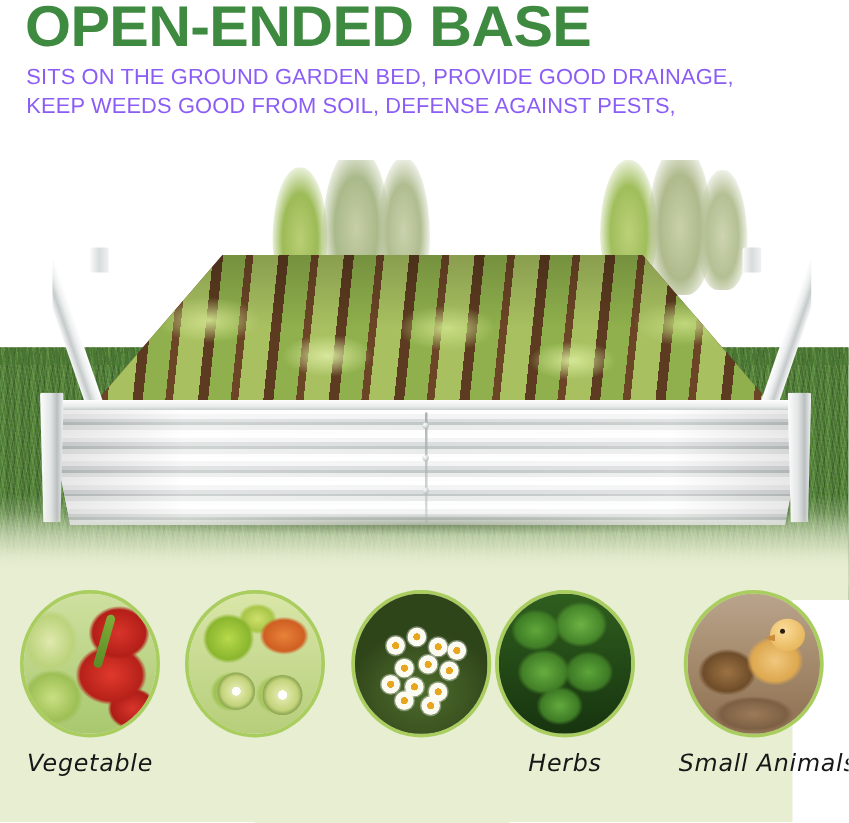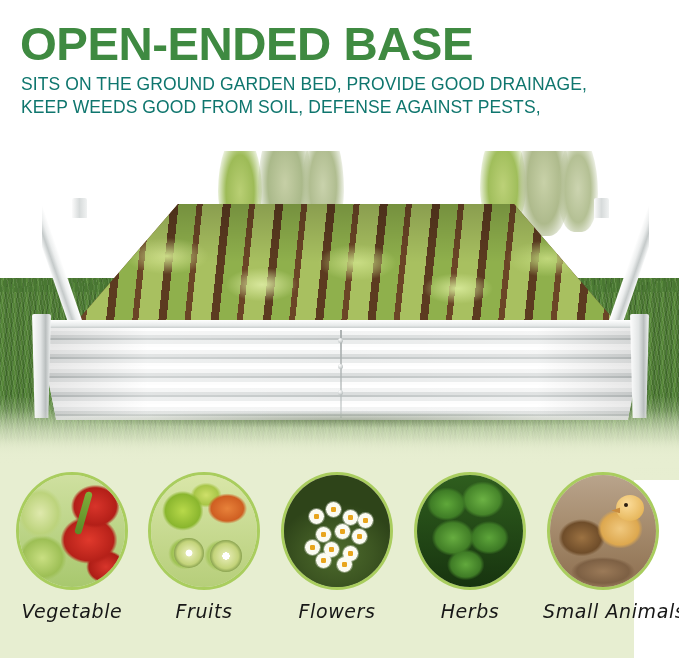--- a/index.html
+++ b/index.html
@@ -10,41 +10,41 @@
   #page{
     position:relative;
     width:679px;height:658px;
     overflow:hidden;
     background:#ffffff;
   }
 
   
   .header{
     position:absolute;left:0;top:0;width:679px;height:128px;
-    background:#ffffff;z-index:40;margin-top:23px;
+    background:#ffffff;z-index:40;
   }
   .headline{
     position:absolute;left:20px;top:-2px;
     font-family:"Liberation Sans", sans-serif;
     font-weight:bold;
     font-size:46px;
     letter-spacing:-0.5px;
     line-height:46px;
     color:#3f8a41;
     white-space:nowrap;
     transform:scaleX(1.03);
     transform-origin:left top;
   }
   .subtext{
     position:absolute;left:21px;top:50px;
     font-family:"Liberation Sans", sans-serif;
     font-weight:normal;
     font-size:17.5px;
     line-height:22.5px;
-    color:#0f766e;
+    color:#8b5cf6;
     letter-spacing:0.1px;
     white-space:nowrap;
   }
   .subtext div{display:block;}
 
   
   .scene{
     position:absolute;left:0;top:118px;width:679px;height:362px;
     overflow:hidden;
     background:#ffffff;
@@ -395,43 +395,41 @@
         </div>
         <div class="cat-label">Vegetable</div>
       </div>
 
       <div class="cat" style="left:144px;">
         <div class="cat-photo">
           <div class="ph fru"></div>
           <div class="kiwi kiwi1"></div>
           <div class="kiwi kiwi2"></div>
         </div>
-        <div class="cat-label">Fruits</div>
       </div>
 
       <div class="cat" style="left:277px;">
         <div class="cat-photo">
           <div class="ph flo"></div>
           <div class="daisy d1"></div>
           <div class="daisy d2"></div>
           <div class="daisy d3"></div>
           <div class="daisy d4"></div>
           <div class="daisy d5"></div>
           <div class="daisy d6"></div>
           <div class="daisy d7"></div>
           <div class="daisy d8"></div>
           <div class="daisy d9"></div>
           <div class="daisy d10"></div>
           <div class="daisy d11"></div>
           <div class="daisy d12"></div>
         </div>
-        <div class="cat-label">Flowers</div>
-      </div>
-
-      <div class="cat" style="left:410px;">
+      </div>
+
+      <div class="cat" style="left:392px;">
         <div class="cat-photo">
           <div class="ph her"></div>
         </div>
         <div class="cat-label">Herbs</div>
       </div>
 
       <div class="cat" style="left:543px;">
         <div class="cat-photo">
           <div class="ph ani"></div>
           <div class="chick-head"></div>

